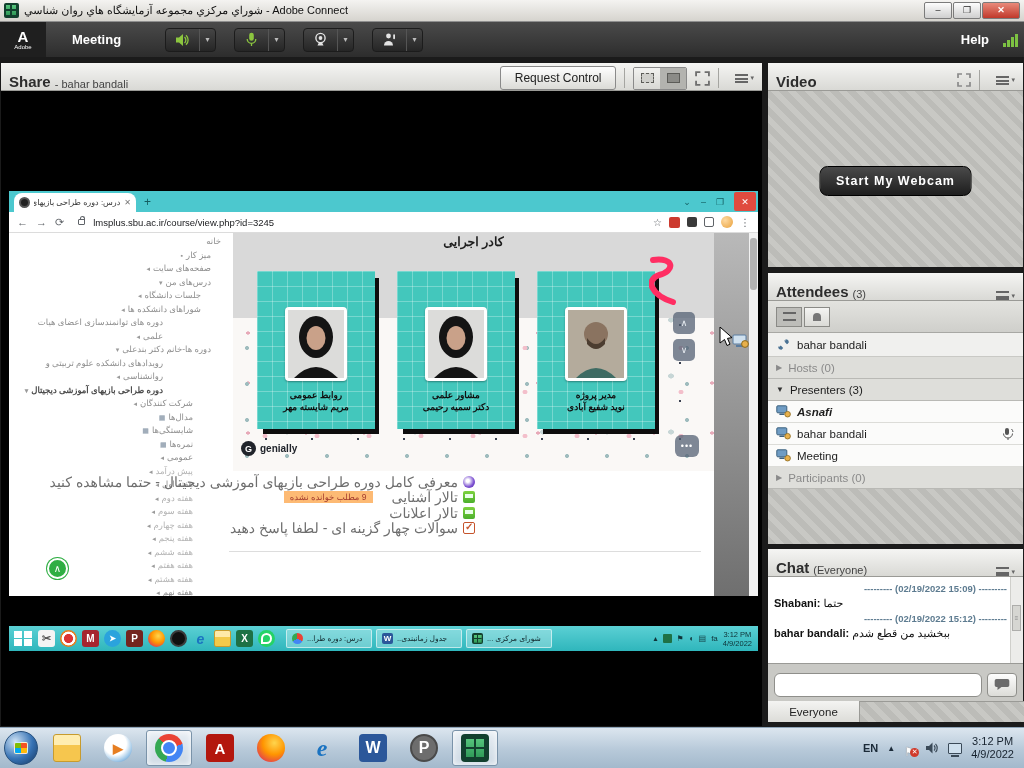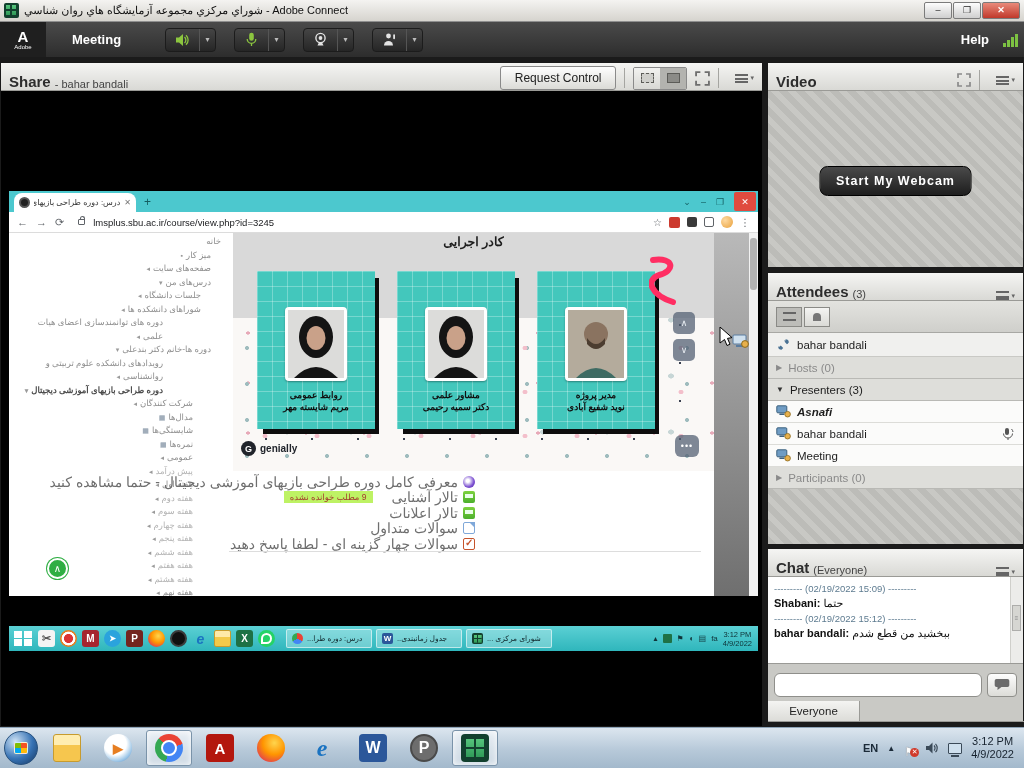--- a/index.html
+++ b/index.html
@@ -108,21 +108,21 @@
   .chev.up{top:79px;} .chev.dn{top:106px;}
   .gen-brand{left:8px;top:208px;display:flex;align-items:center;gap:4px;}
   .gen-circle{width:15px;height:15px;border-radius:50%;background:#20242b;color:#fff;font-size:9px;font-weight:bold;display:flex;align-items:center;justify-content:center;}
   .gen-text{font-size:10px;font-weight:bold;color:#20242b;}
   .dots-btn{left:442px;top:202px;width:24px;height:22px;border-radius:6px;background:rgba(84,98,116,.75);color:#fff;display:flex;align-items:center;justify-content:center;font-size:9px;letter-spacing:1px;}
 
   
   .resources{left:224px;top:241px;width:242px;}
   .res-row{direction:rtl;display:flex;align-items:center;justify-content:flex-start;gap:5px;height:15.5px;}
   .res-label{font-size:14px;color:#6e6e6e;white-space:nowrap;}
-  .res-badge{font-size:8.5px;color:#a33c2e;background:#bef264;padding:1px 6px;margin-right:14px;white-space:nowrap;}
+  .res-badge{font-size:8.5px;color:#a33c2e;background:#fdba74;padding:1px 6px;margin-right:14px;white-space:nowrap;}
   .res-badge:empty{display:none;}
   .res-ic{width:12px;height:12px;flex:none;border-radius:2px;}
   .ri-gen{border-radius:50%;background:radial-gradient(circle at 40% 40%,#fff 15%,#7b4fd1 60%,#5b2fa8);}
   .ri-forum{background:linear-gradient(#7ed23f,#4caf2d);position:relative;}
   .ri-forum::after{content:"";position:absolute;left:2px;top:3px;width:8px;height:4px;background:#eaffea;}
   .ri-page{background:#fff;border:1px solid #7fa8d9;position:relative;}
   .ri-page::after{content:"";position:absolute;right:-1px;top:-1px;border:3px solid #7fa8d9;border-left-color:transparent;border-bottom-color:transparent;}
   .ri-choice{background:#fff;border:1px solid #c6542c;position:relative;}
   .ri-choice::after{content:"✓";color:#c6542c;font-size:10px;position:absolute;left:1px;top:-2px;font-weight:bold;}
   .divider{left:220px;top:318px;width:472px;height:1px;background:#ddd;}
@@ -181,27 +181,27 @@
   .mem.it .mem-name{font-style:italic;font-weight:bold;}
   .att-mic{margin-left:auto;visibility:hidden;}
   .mem.mic .att-mic{visibility:visible;}
   .att-rest{left:0;top:224px;width:255px;height:47px;}
 
   .chat-pod{left:767px;top:548px;width:257px;height:175px;}
   .chat-body{left:0;top:28px;width:255px;height:87px;background:#fff;border-bottom:1px solid #9a9a96;overflow:hidden;}
   .chat-scroll{position:absolute;right:0;top:0;width:13px;height:87px;background:#ececea;border-left:1px solid #cfcfcb;}
   .chat-thumb{position:absolute;right:2px;top:28px;width:9px;height:26px;background:#d6d6d2;border:1px solid #adadab;font-size:6px;color:#888;display:flex;align-items:center;justify-content:center;}
   .chat-lines{position:absolute;left:6px;top:4px;right:16px;}
-  .chat-row.sep{text-align:left;font-size:9.5px;font-weight:normal;color:#5d7b90;line-height:15px;}
+  .chat-row.sep{text-align:right;font-size:9.5px;font-weight:bold;color:#5d7b90;line-height:15px;}
   .chat-row.msg{font-size:11px;color:#111;line-height:15px;}
   .chat-row.msg .snd{font-weight:bold;}
   .chat-input-row{left:0;top:119px;width:255px;height:33px;display:flex;align-items:center;padding:0 6px;gap:5px;}
   .chat-input{flex:1;height:24px;border:1px solid #8f8f8b;border-radius:6px;background:#fff;font-size:11px;padding:0 6px;}
   .send-btn{width:30px;height:24px;border:1px solid #8f8f8b;border-radius:4px;background:linear-gradient(#fdfdfd,#dedeba0);display:flex;align-items:center;justify-content:center;background:linear-gradient(#fdfdfd,#dcdcd8);}
-  .chat-tabs{left:0;top:152px;width:256px;height:21px;display:flex;flex-direction:column;}
+  .chat-tabs{left:0;top:152px;width:256px;height:21px;display:flex;}
   .chat-tab{width:92px;height:21px;background:linear-gradient(#f4f4f2,#dcdcd8);border-right:1px solid #9a9a96;font-size:11.5px;color:#222;display:flex;align-items:center;justify-content:center;}
 
   
   .taskbar{left:0;top:727px;width:1024px;height:41px;background:linear-gradient(#dce6ef,#b7c9d9 55%,#a3b9cc);border-top:1px solid #8ea4b8;display:flex;align-items:center;padding:0 4px;gap:6px;}
   .orb{width:34px;height:34px;border-radius:50%;background:radial-gradient(circle at 32% 30%,#cfe3f5,#3672b4 55%,#16365e);border:1px solid #27517e;display:flex;align-items:center;justify-content:center;flex:none;}
   .orb-flag{width:14px;height:12px;background:conic-gradient(#f35325 0 25%,#ffba08 0 50%,#05a6f0 0 75%,#81bc06 0);border-radius:2px;border:1px solid rgba(255,255,255,.8);}
   .w-ic{width:46px;height:36px;border-radius:3px;display:flex;align-items:center;justify-content:center;flex:none;}
   .w-ic.active{background:rgba(255,255,255,.45);border:1px solid #7a93a9;box-shadow:inset 0 0 6px rgba(255,255,255,.9);}
   .w-glyph{width:28px;height:28px;border-radius:4px;display:flex;align-items:center;justify-content:center;font-size:16px;font-weight:bold;color:#fff;}
   .w-folder .w-glyph{background:linear-gradient(#ffedb0 40%,#f6c64e 40%);border:1px solid #c79b2e;border-radius:3px;}
@@ -487,25 +487,20 @@
                 <span class="res-label" dir="rtl">تالار آشنایی</span>
                 <span class="res-badge" dir="rtl">9 مطلب خوانده نشده</span>
               </div>
 
               <div class="res-row">
                 <span class="res-ic ri-forum"></span>
                 <span class="res-label" dir="rtl">تالار اعلانات</span>
 
               </div>
 
-              <div class="res-row">
-                <span class="res-ic ri-page"></span>
-                <span class="res-label" dir="rtl">سوالات متداول</span>
-
-              </div>
 
               <div class="res-row">
                 <span class="res-ic ri-choice"></span>
                 <span class="res-label" dir="rtl">سوالات چهار گزینه ای - لطفا پاسخ دهید</span>
 
               </div>
             </div>
           <div class="abs divider"></div>
 
           <div class="abs graystrip"></div>

